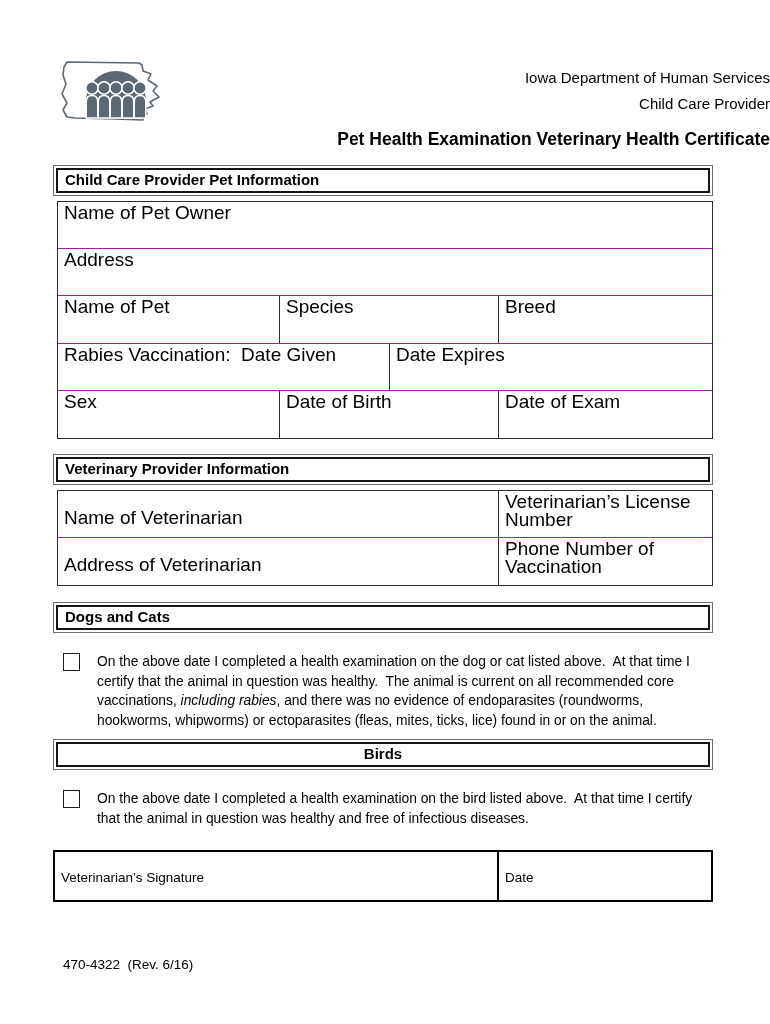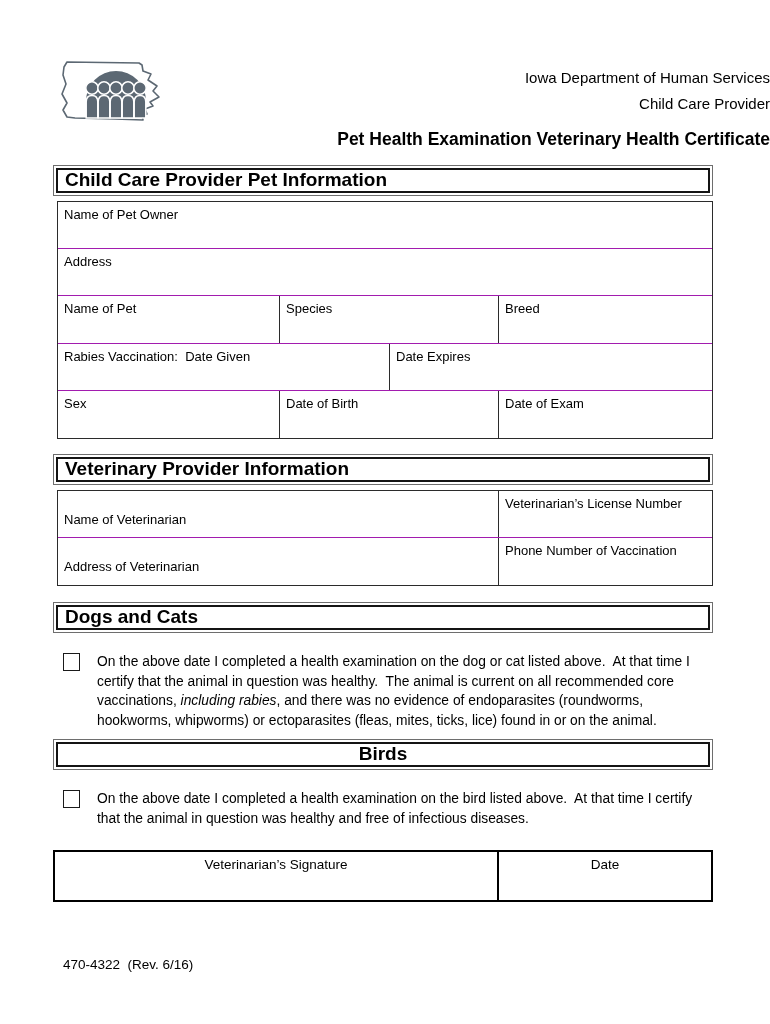--- a/index.html
+++ b/index.html
@@ -25,21 +25,21 @@
     box-sizing: border-box;
     margin-left: 53px;
     width: 660px;
     border: 1px solid #6e6e6e;
     padding: 2px;
     background: #fff;
   }
   .sec-box-inner {
     border: 2px solid #141414;
     padding: 2px 7px 3px 7px;
-    font-size: 19px;
+    font-size: 15px;
     font-weight: bold;
     line-height: 16px;
     white-space: pre-wrap;
   }
   .mt-sec1 { margin-top: 16px; }
   .mt-sec2 { margin-top: 15px; }
   .mt-sec3 { margin-top: 16px; }
   .mt-sec4 { margin-top: 9px; text-align: center; }
 
   
@@ -53,21 +53,21 @@
   }
   .frow { display: flex; height: 46px; }
   .frow + .frow { border-top: 1px solid #a21caf; }
   .frow.tall { height: 47px; }
   .fcell {
     box-sizing: border-box;
     padding: 3px 6px;
     overflow: hidden;
   }
   .fcell + .fcell { border-left: 1px solid #2b2b2b; }
-  .fcell .lbl { font-size: 13px; line-height: 16px; white-space: pre-wrap; }
+  .fcell .lbl { font-size: 19px; line-height: 16px; white-space: pre-wrap; }
   .w-full { width: 100%; }
   .w-c1 { width: 221px; }
   .w-c2 { width: 219px; }
   .w-c3 { flex: 1; }
   .w-r1 { width: 331px; }
   .w-r2 { flex: 1; }
   .w-v1 { width: 440px; margin-top: 16px; }
   .w-v2 { flex: 1; }
 
   
@@ -93,21 +93,21 @@
   .sig-table {
     box-sizing: border-box;
     margin-left: 53px;
     width: 660px;
     margin-top: 22px;
     border: 2.5px solid #000;
     display: flex;
     height: 52px;
     background: #fff;
   }
-  .sig-cell { box-sizing: border-box; padding: 3px 6px; text-align: center; }
+  .sig-cell { box-sizing: border-box; padding: 16px 6px; }
   .sig-c1 { width: 442px; }
   .sig-c2 { flex: 1; border-left: 2.5px solid #000; }
   .sig-cell .lbl { font-size: 13.5px; line-height: 16px; white-space: pre-wrap; }
 
   
   .form-number {
     margin-left: 63px;
     margin-top: 55px;
     font-size: 13.5px;
     white-space: pre-wrap;

